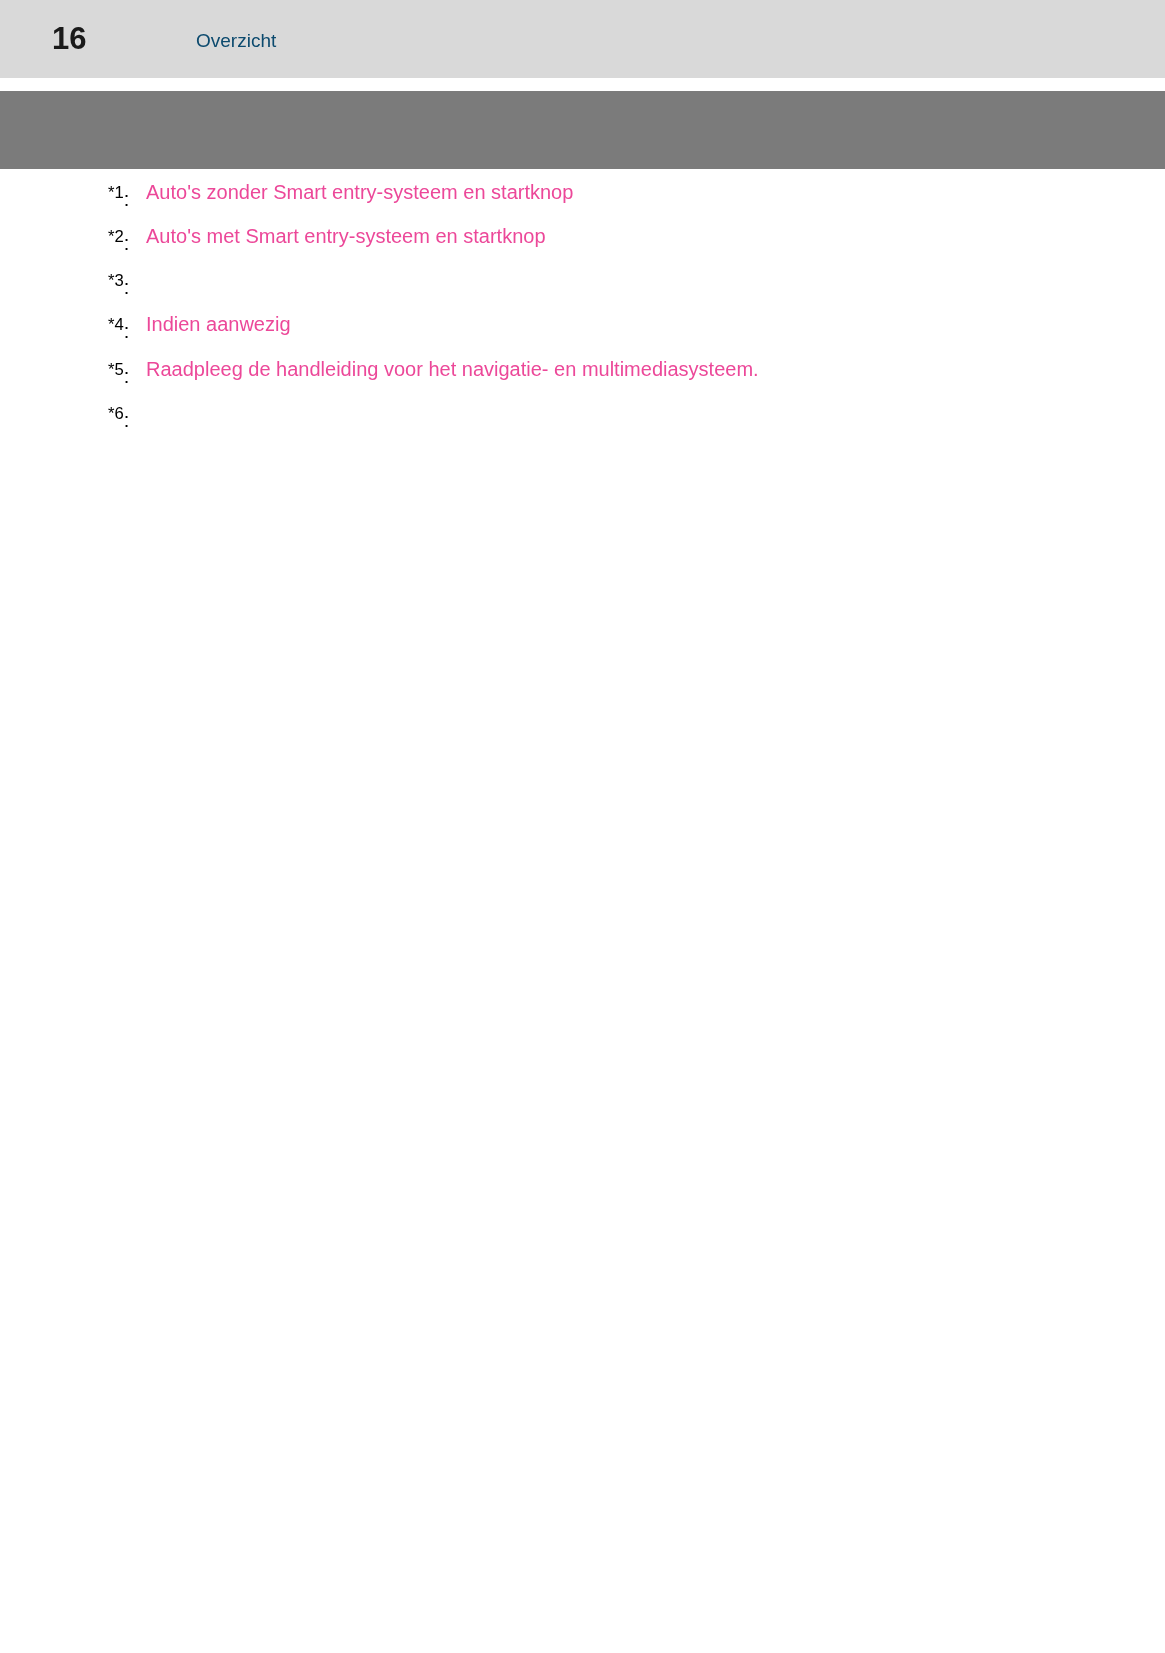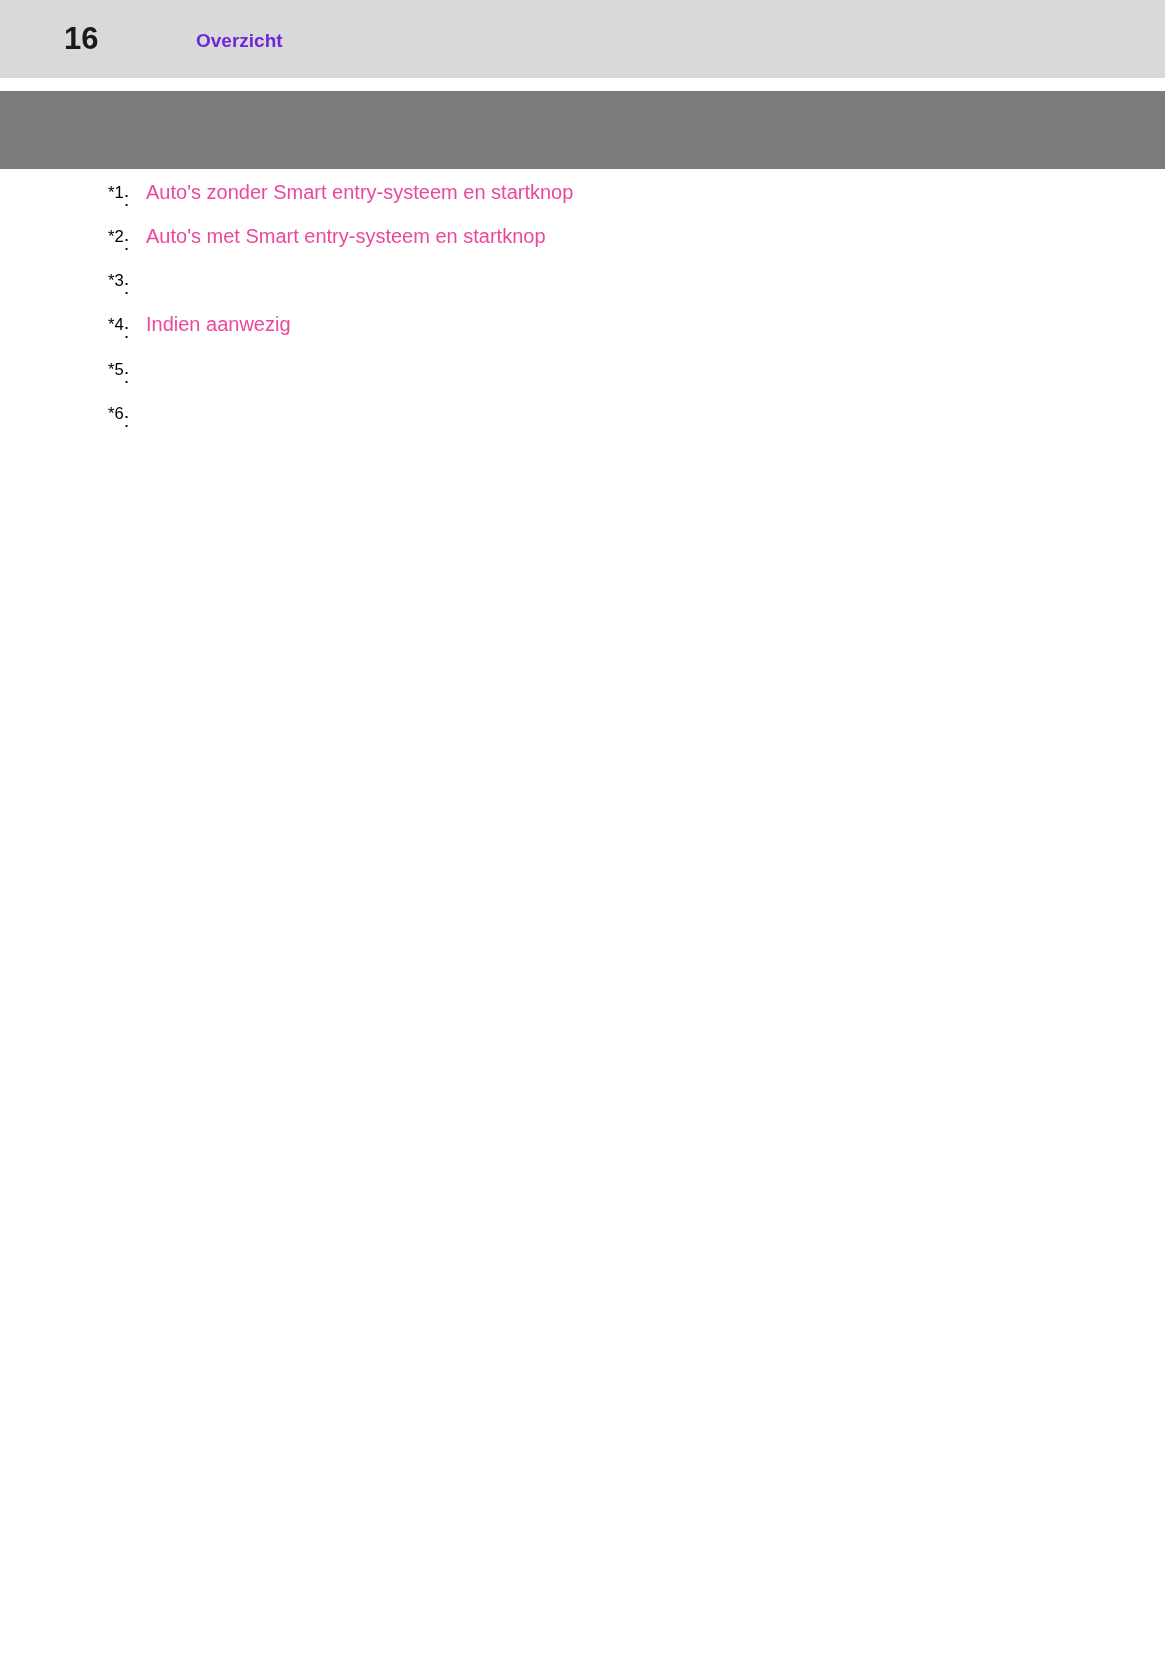--- a/index.html
+++ b/index.html
@@ -20,36 +20,36 @@
   .page-header {
     position: absolute;
     top: 0;
     left: 0;
     width: 1165px;
     height: 78px;
     background: #d9d9d9;
   }
   .page-number {
     position: absolute;
-    left: 64px;
+    left: 52px;
     top: 22px;
     font-size: 31px;
     font-weight: bold;
     letter-spacing: 0px;
     color: #1a1a1a;
     line-height: 34px;
     text-align: center;
   }
   .header-title {
     position: absolute;
     left: 196px;
     top: 30px;
     font-size: 19px;
-    font-weight: bold;
-    color: #6d28d9;
+    font-weight: normal;
+    color: #0c4a6e;
     line-height: 22px;
   }
 
   
   .grey-band {
     position: absolute;
     top: 91px;
     left: 0;
     width: 1165px;
     height: 78px;
@@ -108,19 +108,20 @@
     <div class="footnote-marker"><sup>*3</sup>:</div>
   </div>
 
   <div class="footnote-row">
     <div class="footnote-marker"><sup>*4</sup>:</div>
     <div class="footnote-text">Indien aanwezig</div>
   </div>
 
   <div class="footnote-row">
     <div class="footnote-marker"><sup>*5</sup>:</div>
+    <div class="footnote-text">Raadpleeg de handleiding voor het navigatie- en multimediasysteem.</div>
   </div>
 
   <div class="footnote-row">
     <div class="footnote-marker"><sup>*6</sup>:</div>
   </div>
 
 </div>
 
 </body></html>

